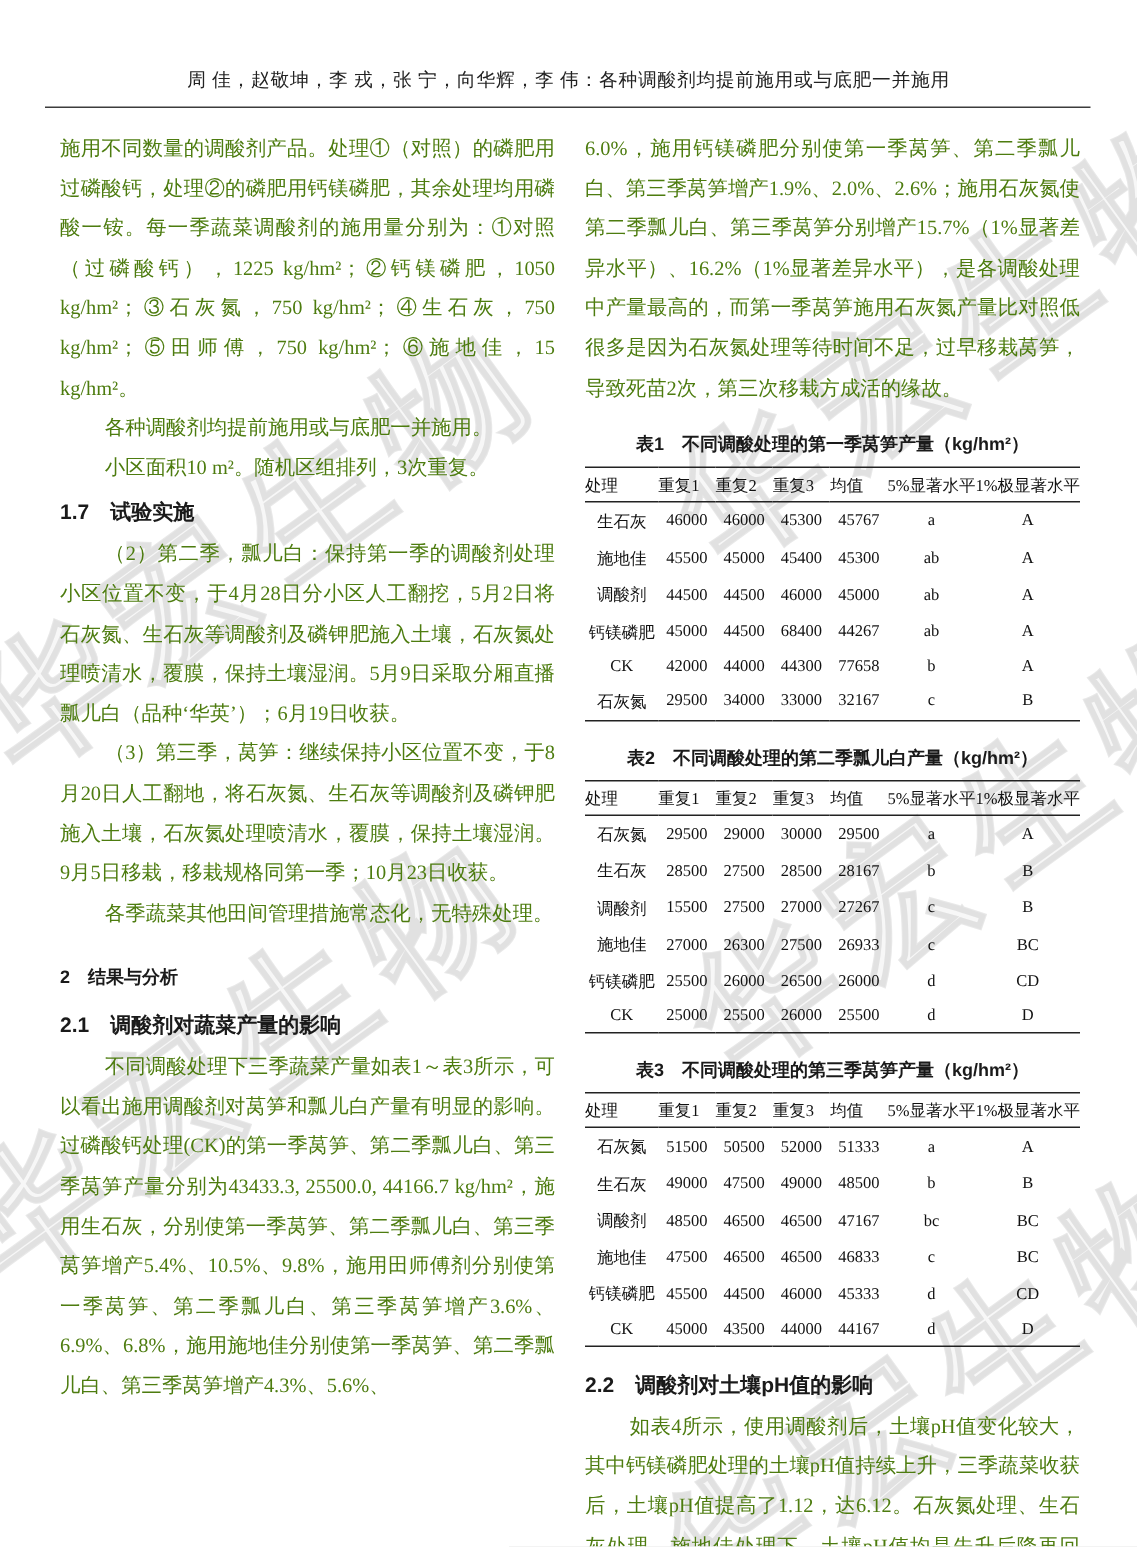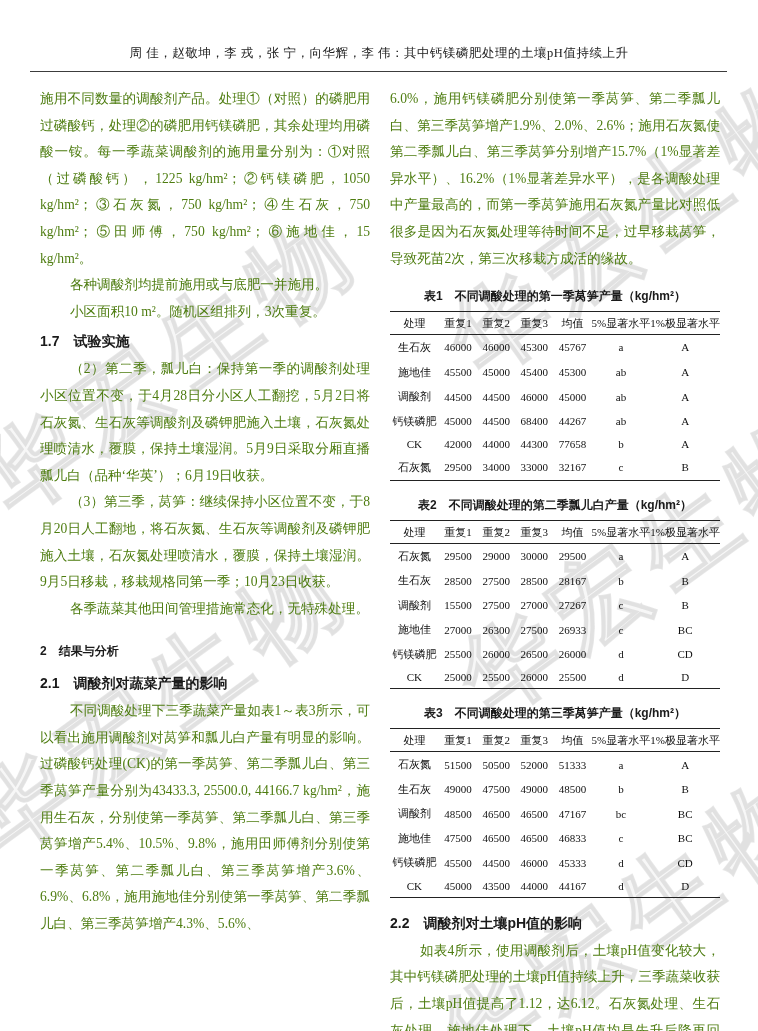--- a/index.html
+++ b/index.html
@@ -46,21 +46,21 @@
     font-family: "Liberation Sans", sans-serif;
     font-weight: bold; font-size: 12px; line-height: 16px;
     text-align: center; margin: 16px 2px 7px;
   }
   table.tbl {
     width: 100%; border-collapse: collapse;
     border-top: 1.6px solid #222;
     font-size: 11px; color: #111;
   }
   table.tbl thead th {
-    font-weight: normal; text-align: center;
+    font-weight: normal; text-align: left;
     padding: 4px 0 3px;
     border-bottom: 1px solid #222;
     white-space: nowrap;
   }
   table.tbl tbody td {
     text-align: center; padding: 4.8px 0;
     white-space: nowrap;
   }
   table.tbl tbody tr:last-child td { border-bottom: 1.6px solid #222; }
   .col-proc { width: 15%; } .col-rep { width: 12%; }
@@ -84,21 +84,21 @@
 <div class="page">
 
   <div class="wm" style="top:300px; left:-50px;">华宏生物</div>
   <div class="wm" style="top:160px; left:420px;">华宏生物</div>
   <div class="wm" style="top:500px; left:430px;">华宏生物</div>
   <div class="wm" style="top:640px; left:-60px;">华宏生物</div>
   <div class="wm" style="top:860px; left:410px;">华宏生物</div>
 
   <div class="content">
 
-    <div class="running-head">周 佳，赵敬坤，李 戎，张 宁，向华辉，李 伟：其中钙镁磷肥处理的土壤pH值持续上升</div>
+    <div class="running-head">周 佳，赵敬坤，李 戎，张 宁，向华辉，李 伟：各种调酸剂均提前施用或与底肥一并施用</div>
     <div class="head-rule"></div>
 
     <div class="columns">
 
       <div class="col">
         <p class="para">施用不同数量的调酸剂产品。处理①（对照）的磷肥用过磷酸钙，处理②的磷肥用钙镁磷肥，其余处理均用磷酸一铵。每一季蔬菜调酸剂的施用量分别为：①对照（过磷酸钙），1225 kg/hm²；②钙镁磷肥，1050 kg/hm²；③石灰氮，750 kg/hm²；④生石灰，750 kg/hm²；⑤田师傅，750 kg/hm²；⑥施地佳，15 kg/hm²。</p>
         <p class="para ind">各种调酸剂均提前施用或与底肥一并施用。</p>
         <p class="para ind">小区面积10 m²。随机区组排列，3次重复。</p>
         <div class="h-sub">1.7　试验实施</div>
         <p class="para ind">（2）第二季，瓢儿白：保持第一季的调酸剂处理小区位置不变，于4月28日分小区人工翻挖，5月2日将石灰氮、生石灰等调酸剂及磷钾肥施入土壤，石灰氮处理喷清水，覆膜，保持土壤湿润。5月9日采取分厢直播瓢儿白（品种‘华英’）；6月19日收获。</p>

